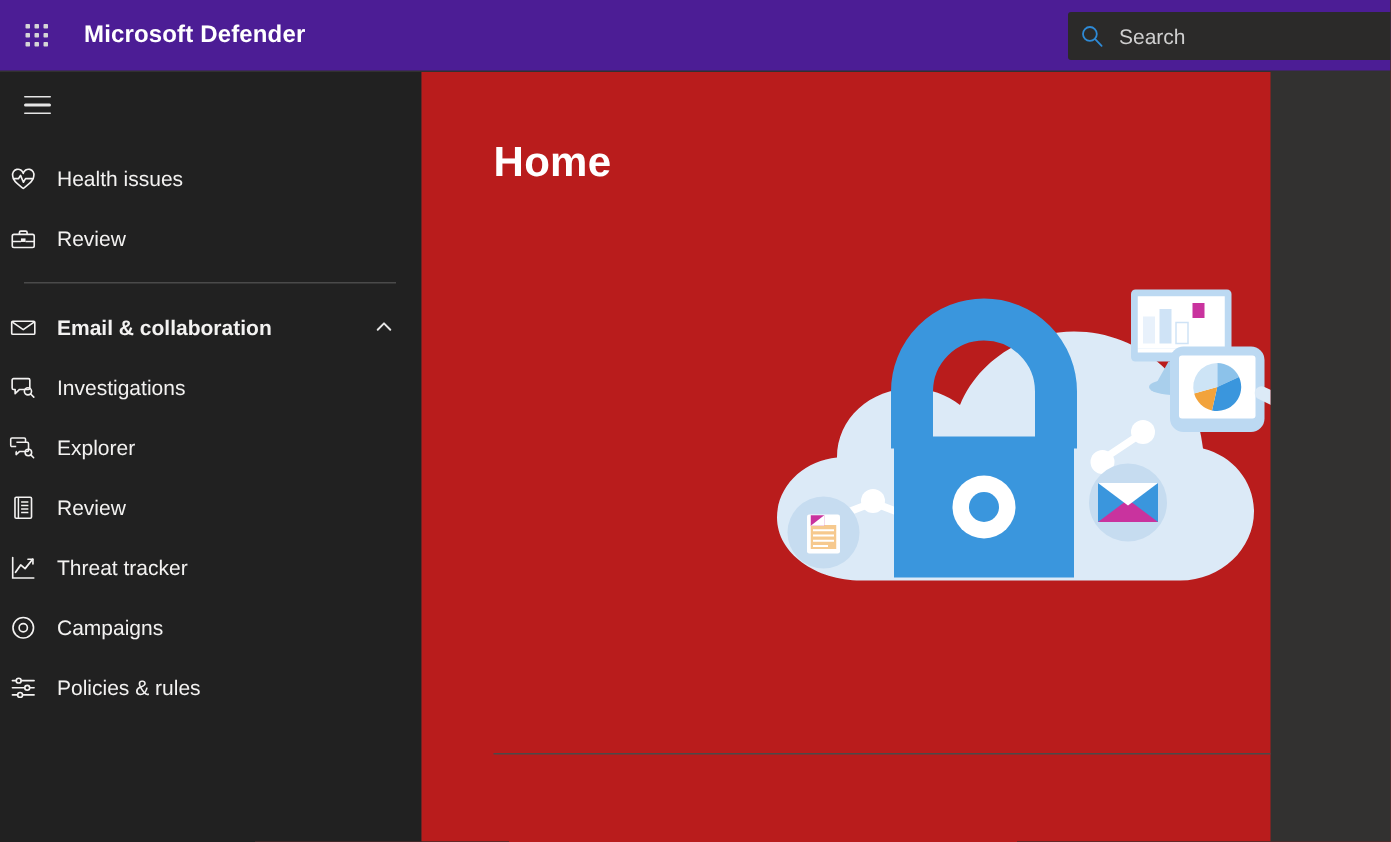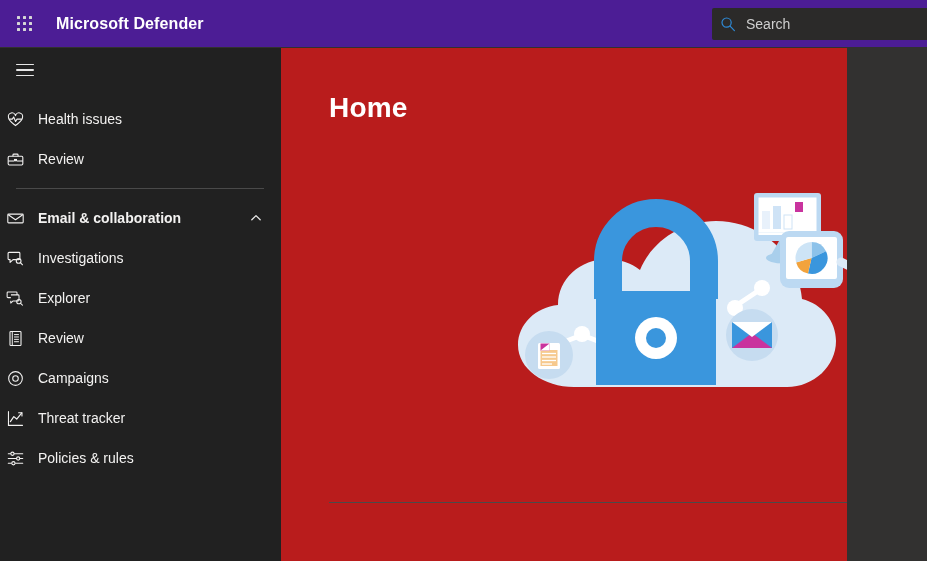--- a/index.html
+++ b/index.html
@@ -262,36 +262,36 @@
           <line x1="8.5" y1="10.9" x2="13.6" y2="10.9" stroke="#f3f2f1" stroke-width="1.05"></line>
           <line x1="8.5" y1="13.4" x2="13.6" y2="13.4" stroke="#f3f2f1" stroke-width="1.05"></line>
         </svg>
       </span>
       <span class="nav-label">Review</span>
     </div>
 
     <div class="nav-item">
       <span class="nav-ico">
         <svg width="19" height="19" viewBox="0 0 20 20">
-          <circle cx="10" cy="10" r="7.2" fill="none" stroke="#f3f2f1" stroke-width="1.15"></circle>
-          <circle cx="10" cy="10" r="2.9" fill="none" stroke="#f3f2f1" stroke-width="1.15"></circle>
-        </svg>
-      </span>
-      <span class="nav-label">Campaigns</span>
-    </div>
-
-    <div class="nav-item">
-      <span class="nav-ico">
-        <svg width="19" height="19" viewBox="0 0 20 20">
           <polyline points="2.6,2.8 2.6,17.2 17.4,17.2" fill="none" stroke="#f3f2f1" stroke-width="1.15" stroke-linecap="round"></polyline>
           <polyline points="4.6,13.2 8.2,8.0 11.3,10.6 16.6,4.0" fill="none" stroke="#f3f2f1" stroke-width="1.25" stroke-linecap="round" stroke-linejoin="round"></polyline>
           <polyline points="13.3,4.0 16.8,4.0 16.8,7.4" fill="none" stroke="#f3f2f1" stroke-width="1.15" stroke-linecap="round" stroke-linejoin="round"></polyline>
         </svg>
       </span>
       <span class="nav-label">Threat tracker</span>
+    </div>
+
+    <div class="nav-item">
+      <span class="nav-ico">
+        <svg width="19" height="19" viewBox="0 0 20 20">
+          <circle cx="10" cy="10" r="7.2" fill="none" stroke="#f3f2f1" stroke-width="1.15"></circle>
+          <circle cx="10" cy="10" r="2.9" fill="none" stroke="#f3f2f1" stroke-width="1.15"></circle>
+        </svg>
+      </span>
+      <span class="nav-label">Campaigns</span>
     </div>
 
 
 
     <div class="nav-item">
       <span class="nav-ico">
         <svg width="19" height="19" viewBox="0 0 20 20">
           <line x1="2.4" y1="5.0" x2="17.6" y2="5.0" stroke="#f3f2f1" stroke-width="1.15" stroke-linecap="round"></line>
           <line x1="2.4" y1="10.0" x2="17.6" y2="10.0" stroke="#f3f2f1" stroke-width="1.15" stroke-linecap="round"></line>
           <line x1="2.4" y1="15.0" x2="17.6" y2="15.0" stroke="#f3f2f1" stroke-width="1.15" stroke-linecap="round"></line>

